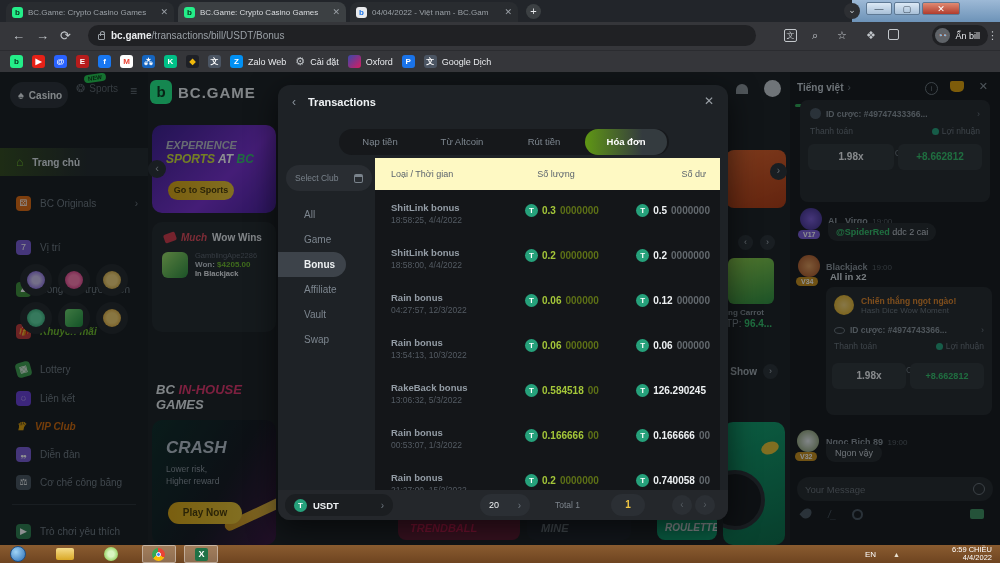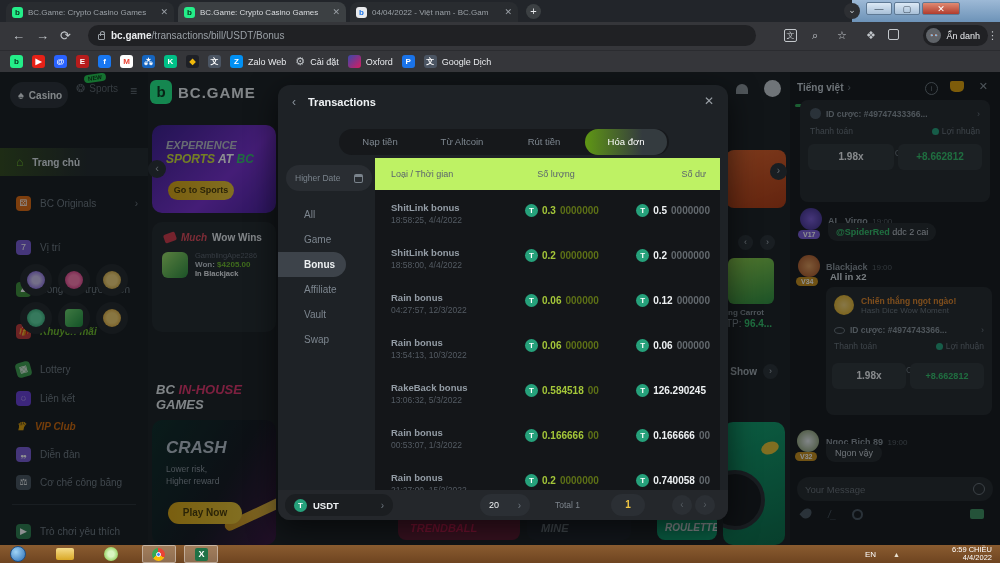--- a/index.html
+++ b/index.html
@@ -40,21 +40,21 @@
   .page { left:0; top:72px; width:1000px; height:473px; background:#1d2023; overflow:hidden; }
   .overlay { left:0; top:0; width:1000px; height:473px; background:rgba(5,8,10,.45); z-index:2; }
   .sbitem { left:0; width:148px; height:26px; display:flex; align-items:center; gap:9px; padding-left:16px; color:#707a83; font-size:10px; }
   .ic14 { width:15px; height:15px; border-radius:4px; font-size:9px; color:#fff; text-align:center; line-height:15px; flex:0 0 auto;}
   .gridc { width:32px; height:32px; border-radius:50%; background:#23272b; }
   .gridc i { position:absolute; left:7px; top:7px; width:18px; height:18px; border-radius:50%; display:block;}
   .pillbtn { border-radius:14px; font-size:9px; font-weight:bold; text-align:center; }
   .modal { left:278px; top:13px; width:450px; height:435px; background:#1e2226; border-radius:12px; z-index:3; overflow:hidden;
     box-shadow:0 8px 30px rgba(0,0,0,.6); }
   .mtab { width:82px; text-align:center; font-size:9.5px; color:#7d868f; line-height:26px;}
-  .mtab.on { background:linear-gradient(90deg,#5f9714,#343b3f 70%); border-radius:14px; color:#fff; font-weight:normal; }
+  .mtab.on { background:linear-gradient(90deg,#5f9714,#343b3f 70%); border-radius:14px; color:#fff; font-weight:bold; }
   .filt { color:#7d868f; font-size:10px; padding-left:26px; line-height:25px;}
   .thead { color:#5b646e; font-size:9px; }
   .rowtype { color:#949da6; font-size:9.5px; font-weight:bold;}
   .rowtime { color:#545b63; font-size:8.5px; }
   .tcoin { width:13px; height:13px; border-radius:50%; background:#26a17b; color:#fff; font-size:8px; font-weight:bold; text-align:center; line-height:13px; display:inline-block;}
   .amt { font-size:10px; font-weight:bold; color:#a4c639; }
   .amtdim { color:#5d7016; }
   .bal { font-size:10px; font-weight:bold; color:#eef1f3; }
   .baldim { color:#63696e; }
   .chatname { color:#8b939b; font-size:9px; font-weight:bold;}
@@ -104,21 +104,21 @@
         <span class="path">/transactions/bill/USDT/Bonus</span>
     </span>
   </div>
   <span class="a tbicon" style="left:784px;width:13px;height:13px;border:1px solid #c3c7cb;border-radius:2px;font-size:8px;text-align:center;line-height:12px;">文</span>
   <span class="a tbicon" style="left:812px;">⌕</span>
   <span class="a tbicon" style="left:837px;">☆</span>
   <span class="a tbicon" style="left:866px;">❖</span>
   <span class="a tbicon" style="left:888px;width:11px;height:11px;border:1px solid #c3c7cb;border-radius:2px;"></span>
   <div class="a profchip">
     <span class="inav">👓</span>
-    <span style="color:#e8eaed;font-size:9px;">Ẩn danh</span>
+    <span style="color:#e8eaed;font-size:9px;">Ẩn bill</span>
   </div>
   <span class="a tbicon" style="right:2px;">⋮</span>
 </div>
 
 <div class="a bookbar">
   <span class="bm" style="background:#24ee89;color:#06341c;">b</span>
   <span class="bm" style="background:#e62117;">▶</span>
   <span class="bm r" style="background:#2962ff;">@</span>
   <span class="bm" style="background:#b71c1c;">E</span>
   <span class="bm r" style="background:#1877f2;">f</span>
@@ -406,28 +406,28 @@
     <span class="a" style="right:14px;top:9px;color:#9aa0a6;font-size:12px;">✕</span>
 
     <div class="a f" style="left:61px;top:44px;width:330px;height:26px;background:#16181b;border-radius:14px;">
       <div class="mtab">Nạp tiền</div>
       <div class="mtab">Từ Altcoin</div>
       <div class="mtab">Rút tiền</div>
       <div class="mtab on">Hóa đơn</div>
     </div>
 
     <div class="a" style="left:97px;top:73px;width:345px;height:332px;background:#141619;"></div>
-    <div class="a f" style="left:97px;top:73px;width:345px;height:32px;background:#bef264;">
+    <div class="a f" style="left:97px;top:73px;width:345px;height:32px;background:#fef9c3;">
       <span class="thead" style="margin-left:16px;">Loại / Thời gian</span>
       <span class="thead" style="margin-left:84px;">Số lượng</span>
       <span class="thead" style="margin-left:auto;margin-right:14px;">Số dư</span>
     </div>
 
     <div class="a f" style="left:8px;top:80px;width:86px;height:26px;background:#292d32;border-radius:14px;padding:0 9px;">
-      <span style="color:#7a838c;font-size:8.5px;">Higher Date</span>
+      <span style="color:#7a838c;font-size:8.5px;">Select Club</span>
       <span style="margin-left:auto;width:9px;height:9px;border:1px solid #7a838c;border-radius:2px;border-top-width:3px;"></span>
     </div>
     <div class="a filt" style="top:117px;">All</div>
     <div class="a filt" style="top:142px;">Game</div>
     <div class="a filt" style="top:167px;width:68px;background:#3d434a;border-radius:0 13px 13px 0;color:#eef1f3;font-weight:bold;">Bonus</div>
     <div class="a filt" style="top:192px;">Affiliate</div>
     <div class="a filt" style="top:217px;">Vault</div>
     <div class="a filt" style="top:242px;">Swap</div>
 
     <div class="a" style="left:97px;top:111px;width:345px;height:45px;">

